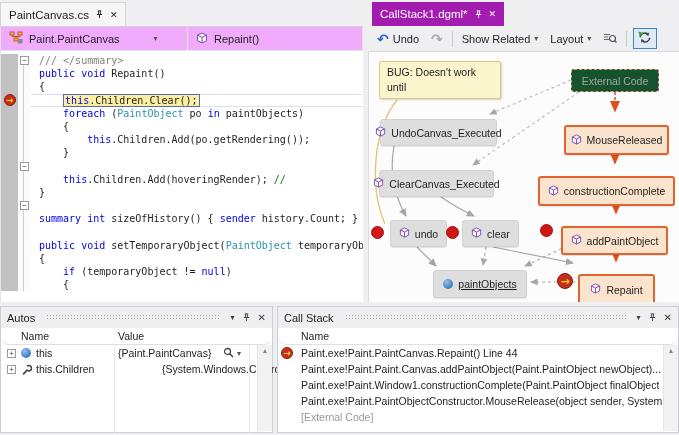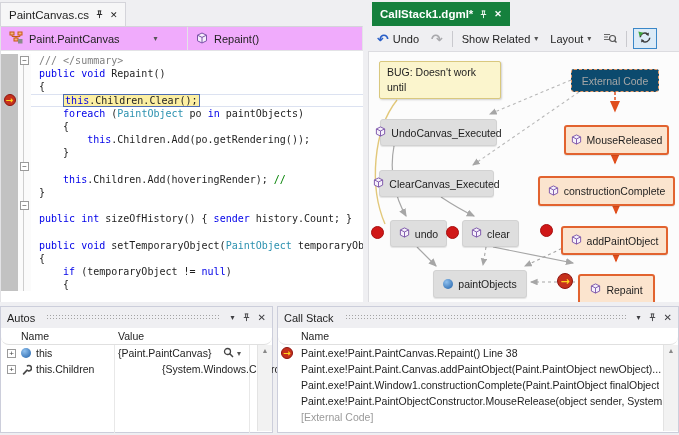--- a/index.html
+++ b/index.html
@@ -7,21 +7,21 @@
   .app { position: relative; width: 679px; height: 435px; background: #EFEFF2; overflow: hidden; font-size: 11px; color: #1E1E1E; }
 
   
   .top { position: absolute; left: 0; top: 0; width: 679px; height: 302px; }
   .editor-pane { position: absolute; left: 0; top: 0; width: 363px; height: 256px; }
   .graph-pane { position: absolute; left: 368px; top: 0; width: 311px; height: 302px; }
 
   .tabbar { position: relative; height: 26px; background: #EFEFF2; display: flex; align-items: flex-end; }
   .tab { height: 24px; display: flex; align-items: center; gap: 6px; padding: 0 8px; font-size: 11.5px; }
   .tab.inactive { background: #F6F6F7; border: 1px solid #D4D4DA; border-bottom: none; color: #1E1E1E; }
-  .tab.active { background: #15803d; color: #FFFFFF; font-weight: bold; }
+  .tab.active { background: #a21caf; color: #FFFFFF; }
   .tab .close { font-size: 9px; cursor: default; }
   .pin-icon svg { display: block; }
 
   
   .navbar { height: 25px; background: #f0abfc; border: 1px solid #E3E3E6; border-top: 1px solid #D4D4DA; display: flex; }
   .nav-item { display: flex; align-items: center; gap: 6px; padding: 0 8px; height: 100%; }
   .nav-sep { width: 1px; height: 100%; background: #E3E3E6; }
   .nav-dd { margin-left: 28px; color: #555; font-size: 8px; }
 
   
@@ -49,21 +49,21 @@
   .glyph-undo { color: #2B60C8; font-size: 14px; font-weight: bold; font-family: "DejaVu Sans", sans-serif; }
   .glyph-redo { color: #A9A9AD; font-size: 14px; font-weight: bold; font-family: "DejaVu Sans", sans-serif; }
   .dd { color: #555; font-size: 8px; }
   .syncbtn { display: flex; align-items: center; justify-content: center; width: 24px; height: 21px; border: 1px solid #3A87C8; background: #DCEBF7; }
 
   .canvas { position: relative; width: 311px; height: 250px; background: #FCFCFC; border-left: 1px solid #DCDCE0; overflow: hidden; }
   .edges { position: absolute; left: 0; top: 0; z-index: 1; }
   .dnode { position: absolute; display: flex; align-items: center; justify-content: center; gap: 5px; border-radius: 3px; font-size: 10.5px; z-index: 2; }
   .dnode.gray { background: #DEDEDE; border: 1px solid #D2D2D2; box-shadow: 0 1px 1px rgba(0,0,0,0.10); }
   .dnode.orange { background: #FBE4CE; border: 2px solid #E2632F; box-shadow: 0 1px 1px rgba(0,0,0,0.10); margin-top: 8px; }
-  .dnode.external { background: #0c4a6e; border: 1.5px dashed #E29A6A; color: #A6A6A6; }
+  .dnode.external { background: #14532d; border: 1.5px dashed #E29A6A; color: #A6A6A6; }
   .note { position: absolute; background: #FBF5CD; border: 1px solid #D9C87E; border-radius: 2px; padding: 3px 7px; font-size: 10.5px; line-height: 15px; z-index: 2; box-shadow: 1px 1px 2px rgba(0,0,0,0.18); }
   .bpdot { position: absolute; width: 13px; height: 13px; border-radius: 50%; background: #D01717; border: 1px solid #A81010; z-index: 3; }
   .dbadge { position: absolute; z-index: 3; }
   .ball { display: inline-block; width: 10px; height: 10px; border-radius: 50%; background: radial-gradient(circle at 35% 30%, #8FC0EE, #1E5FA8); }
 
   
   .bottom { position: absolute; left: 0; top: 302px; width: 679px; height: 133px; background: #EFEFF2; }
   .panel { position: absolute; top: 4px; height: 127px; background: #FFFFFF; border: 1px solid #CCCEDB; }
   .panel-title { height: 21px; background: #EFEFF2; display: flex; align-items: center; padding: 0 6px; gap: 7px; }
   .grip { flex: 1; height: 7px; margin: 0 4px; background-image: radial-gradient(#A3A3A3 0.8px, transparent 0.9px); background-size: 3px 3px; }
@@ -127,21 +127,21 @@
             <div class="cl"><span class="gut"></span><span class="om"></span><span class="txt"><span class="tk-p">{</span></span></div>
             <div class="cl hl-line"><span class="gut"><span class="curbadge s12">→</span></span><span class="om"></span><span class="txt"><span class="tk-p">    </span><span class="hlbox"><span class="tk-k">this</span><span class="tk-p">.Children.Clear();</span></span></span></div>
             <div class="cl"><span class="gut"></span><span class="om"></span><span class="txt"><span class="tk-p">    </span><span class="tk-k">foreach</span><span class="tk-p"> (</span><span class="tk-t">PaintObject</span><span class="tk-p"> po </span><span class="tk-k">in</span><span class="tk-p"> paintObjects)</span></span></div>
             <div class="cl"><span class="gut"></span><span class="om"></span><span class="txt"><span class="tk-p">    {</span></span></div>
             <div class="cl"><span class="gut"></span><span class="om"></span><span class="txt"><span class="tk-p">        </span><span class="tk-k">this</span><span class="tk-p">.Children.Add(po.getRendering());</span></span></div>
             <div class="cl"><span class="gut"></span><span class="om"></span><span class="txt"><span class="tk-p">    }</span></span></div>
             <div class="cl"><span class="gut"></span><span class="om"><span class="fold">−</span></span><span class="txt"></span></div>
             <div class="cl"><span class="gut"></span><span class="om"></span><span class="txt"><span class="tk-p">    </span><span class="tk-k">this</span><span class="tk-p">.Children.Add(hoveringRender); </span><span class="tk-g">//</span></span></div>
             <div class="cl"><span class="gut"></span><span class="om"></span><span class="txt"><span class="tk-p">}</span></span></div>
             <div class="cl"><span class="gut"></span><span class="om"><span class="fold">−</span></span><span class="txt"></span></div>
-            <div class="cl"><span class="gut"></span><span class="om"></span><span class="txt"><span class="tk-k">public int</span><span class="tk-p"> sizeOfHistory() { </span><span class="tk-k">sender</span><span class="tk-p"> history.Count; }</span></span></div>
+            <div class="cl"><span class="gut"></span><span class="om"></span><span class="txt"><span class="tk-k">summary int</span><span class="tk-p"> sizeOfHistory() { </span><span class="tk-k">sender</span><span class="tk-p"> history.Count; }</span></span></div>
             <div class="cl"><span class="gut"></span><span class="om"></span><span class="txt"></span></div>
             <div class="cl"><span class="gut"></span><span class="om"></span><span class="txt"><span class="tk-k">public void</span><span class="tk-p"> setTemporaryObject(</span><span class="tk-t">PaintObject</span><span class="tk-p"> temporaryObj</span></span></div>
             <div class="cl"><span class="gut"></span><span class="om"></span><span class="txt"><span class="tk-p">{</span></span></div>
             <div class="cl"><span class="gut"></span><span class="om"></span><span class="txt"><span class="tk-p">    </span><span class="tk-k">if</span><span class="tk-p"> (temporaryObject != </span><span class="tk-k">null</span><span class="tk-p">)</span></span></div>
             <div class="cl"><span class="gut"></span><span class="om"></span><span class="txt"><span class="tk-p">    {</span></span></div>
           </div>
       </div>
     </div>
 
     <div class="graph-pane">
@@ -267,21 +267,21 @@
               </svg></span>
           <span>clear</span>
         </div>
         <div class="dnode orange" style="left:192px; top:166px; width:107px; height:29px;">
           <span><svg width="11" height="11" viewBox="0 0 12 12">
                 <path d="M6 1 L10.5 3.2 V8.8 L6 11 L1.5 8.8 V3.2 Z" fill="#F6F0FB" stroke="#7A52A8" stroke-width="1"></path>
                 <path d="M1.5 3.2 L6 5.4 L10.5 3.2 M6 5.4 V11" fill="none" stroke="#7A52A8" stroke-width="1"></path>
               </svg></span>
           <span>addPaintObject</span>
         </div>
-        <div class="dnode gray" style="left:64px; top:218px; width:94px; height:28px;">
+        <div class="dnode gray" style="left:64px; top:218px; width:94px; height:28px;text-decoration:underline;">
           <span class="ball"></span>
           <span>paintObjects</span>
         </div>
         <div class="dnode orange" style="left:209px; top:214px; width:77px; height:31px;">
           <span><svg width="11" height="11" viewBox="0 0 12 12">
                 <path d="M6 1 L10.5 3.2 V8.8 L6 11 L1.5 8.8 V3.2 Z" fill="#F6F0FB" stroke="#7A52A8" stroke-width="1"></path>
                 <path d="M1.5 3.2 L6 5.4 L10.5 3.2 M6 5.4 V11" fill="none" stroke="#7A52A8" stroke-width="1"></path>
               </svg></span>
           <span>Repaint</span>
         </div>
@@ -360,21 +360,21 @@
       </div>
       <div class="phead">
         <span style="padding-left:23px">Name</span>
       </div>
       <div class="pbody" style="height:88px">
         <div id="cs-rows">
             <div class="prow">
               <span class="csgut">
                 <span class="curbadge s12">→</span>
               </span>
-              <span style="padding-left: 5px; overflow: hidden;">Paint.exe!Paint.PaintCanvas.Repaint() Line 38</span>
+              <span style="padding-left: 5px; overflow: hidden;">Paint.exe!Paint.PaintCanvas.Repaint() Line 44</span>
             </div>
             <div class="prow">
               <span class="csgut"></span>
               <span style="padding-left: 5px; overflow: hidden;">Paint.exe!Paint.Paint.Canvas.addPaintObject(Paint.PaintObject newObject)...</span>
             </div>
             <div class="prow">
               <span class="csgut"></span>
               <span style="padding-left: 5px; overflow: hidden;">Paint.exe!Paint.Window1.constructionComplete(Paint.PaintObject finalObject</span>
             </div>
             <div class="prow">

